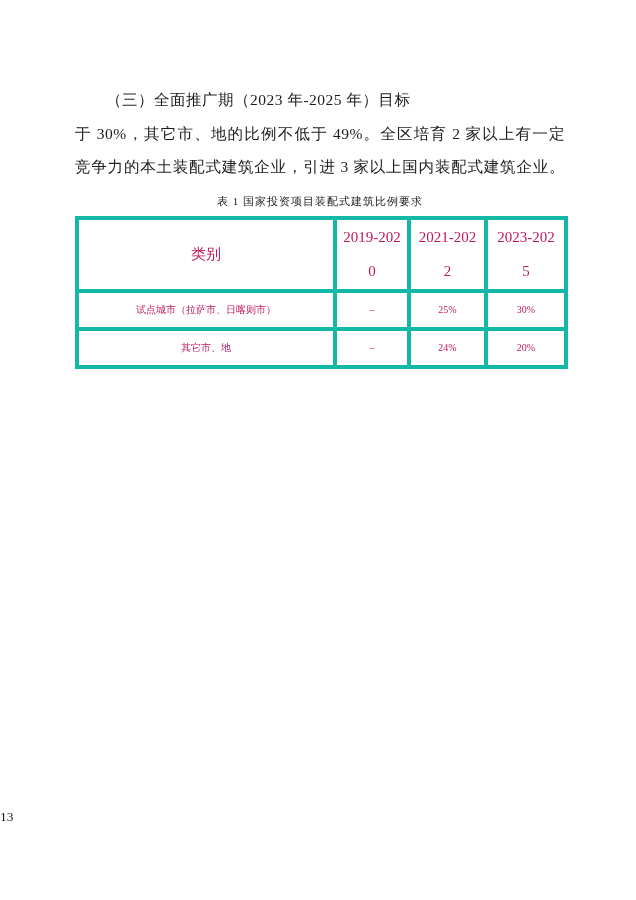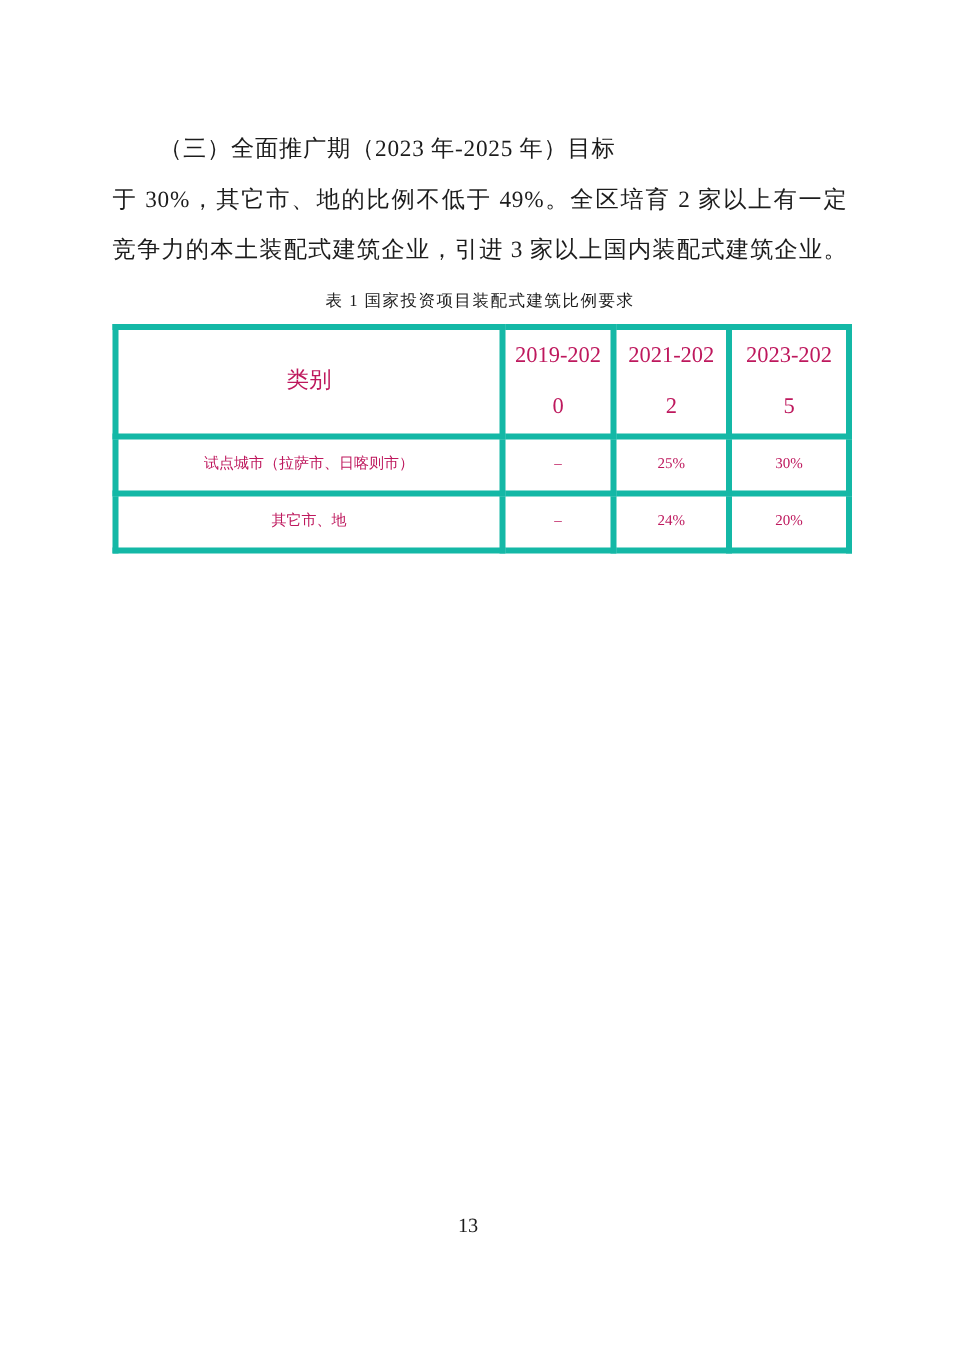--- a/index.html
+++ b/index.html
@@ -70,21 +70,20 @@
   table.ratio-table tbody td {
     height: 34px;
     font-size: 10px;
     line-height: 34px;
   }
   .page-number {
     position: absolute;
     left: 0;
     right: 12px;
     top: 809px;
-    text-align: center;
     font-size: 13.5px;
     color: #1c1c1c;
   }
 </style>
 </head>
 <body>
 
 <div class="page">
 
   <div class="heading">（三）全面推广期（2023 年-2025 年）目标</div>

